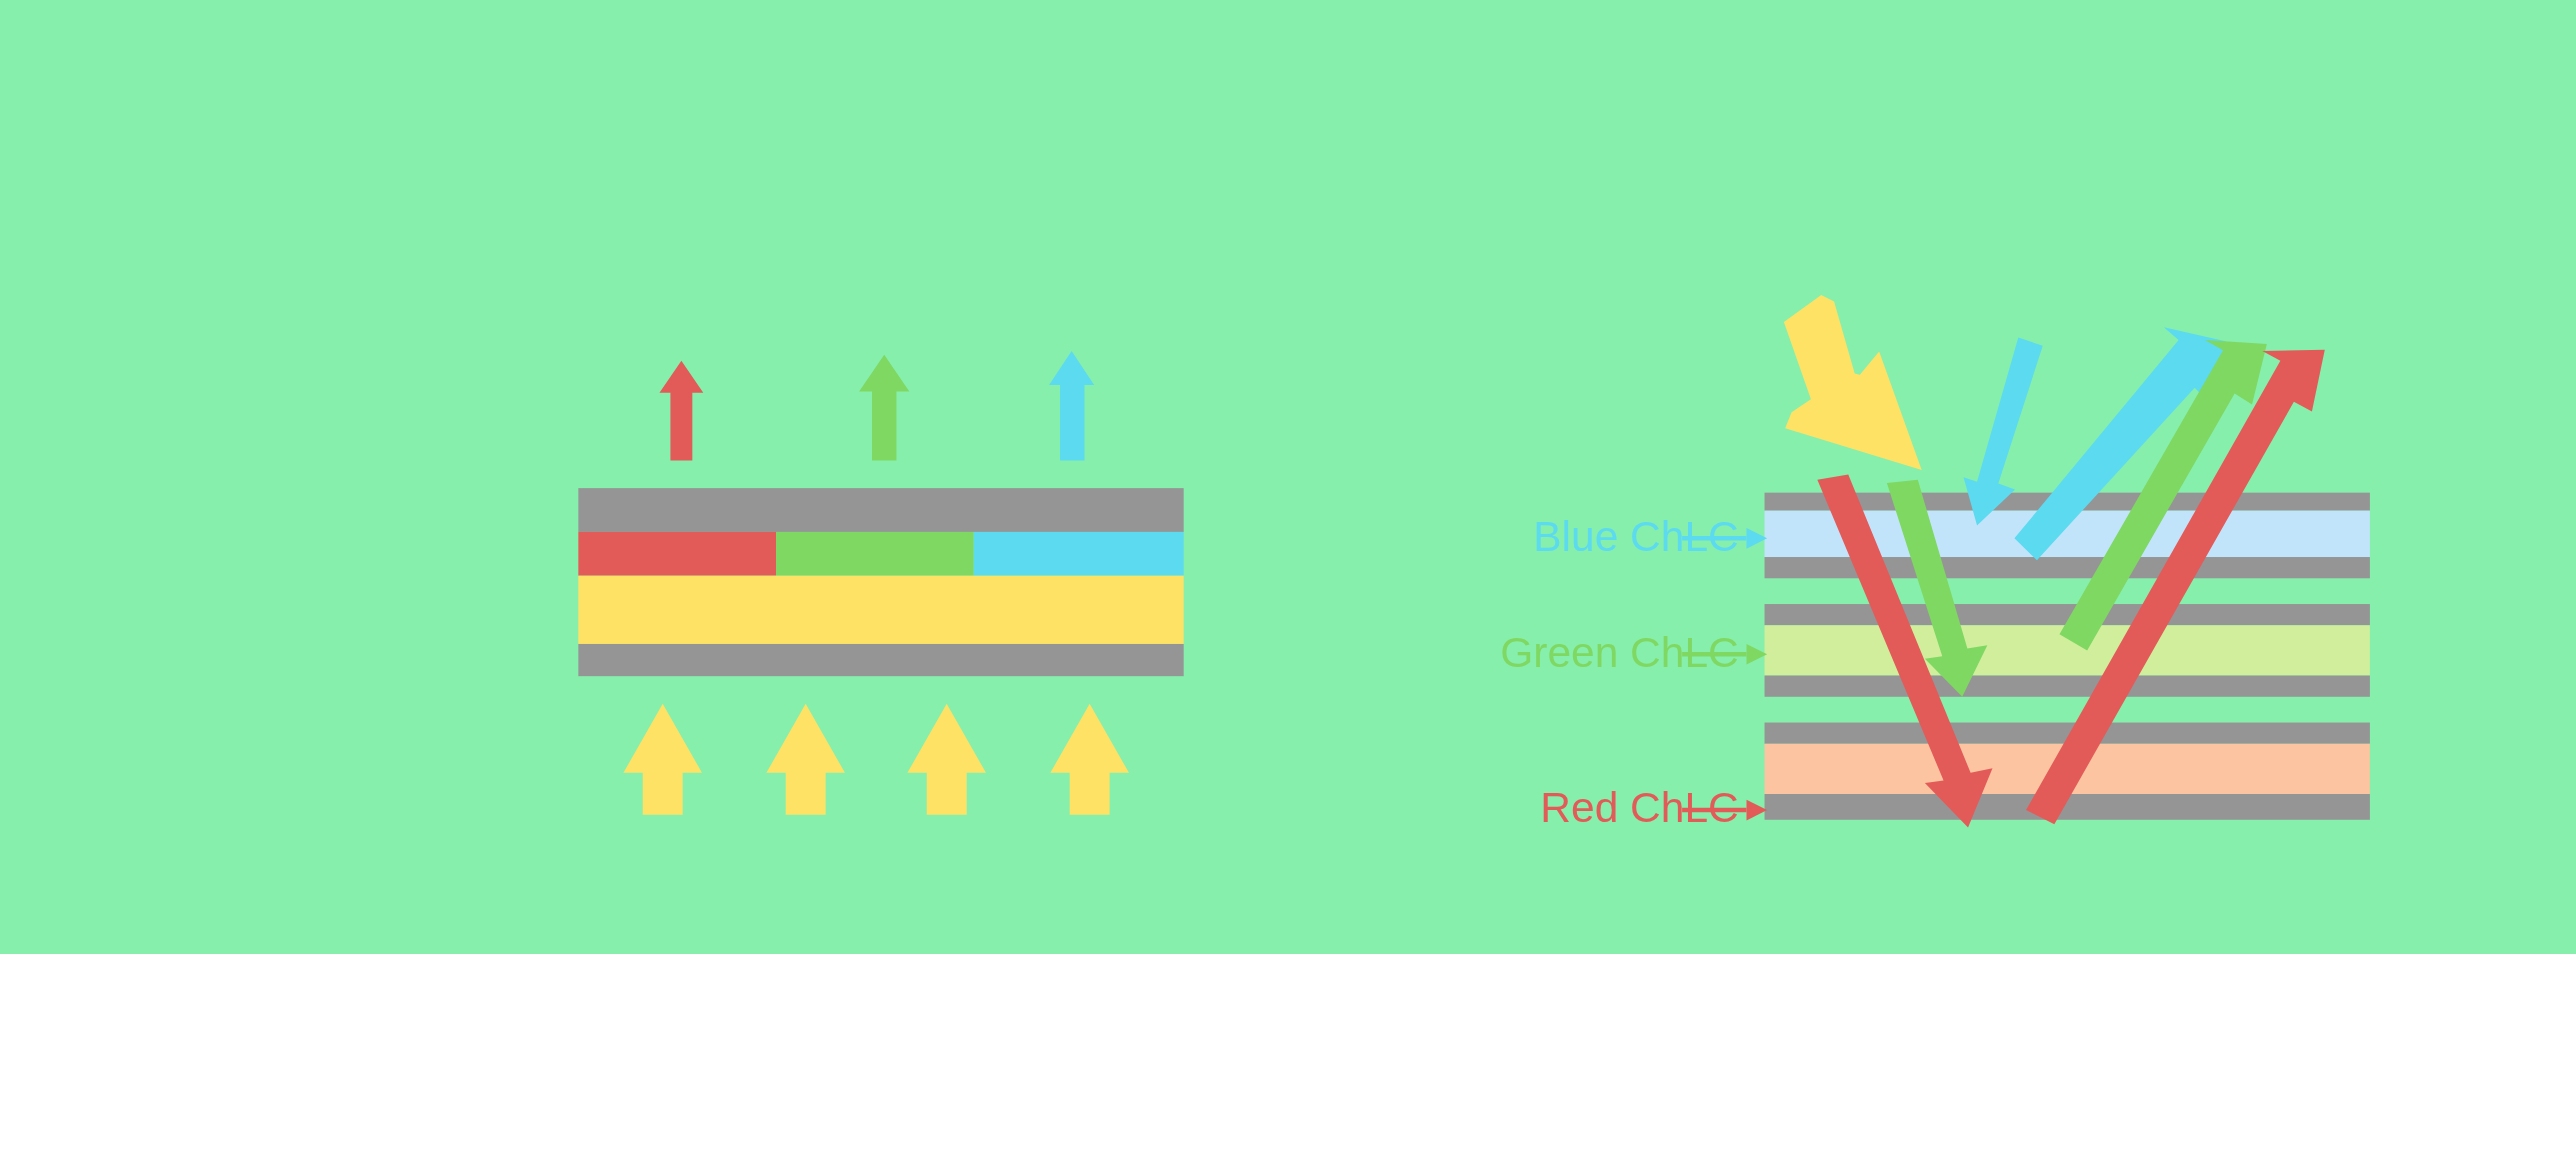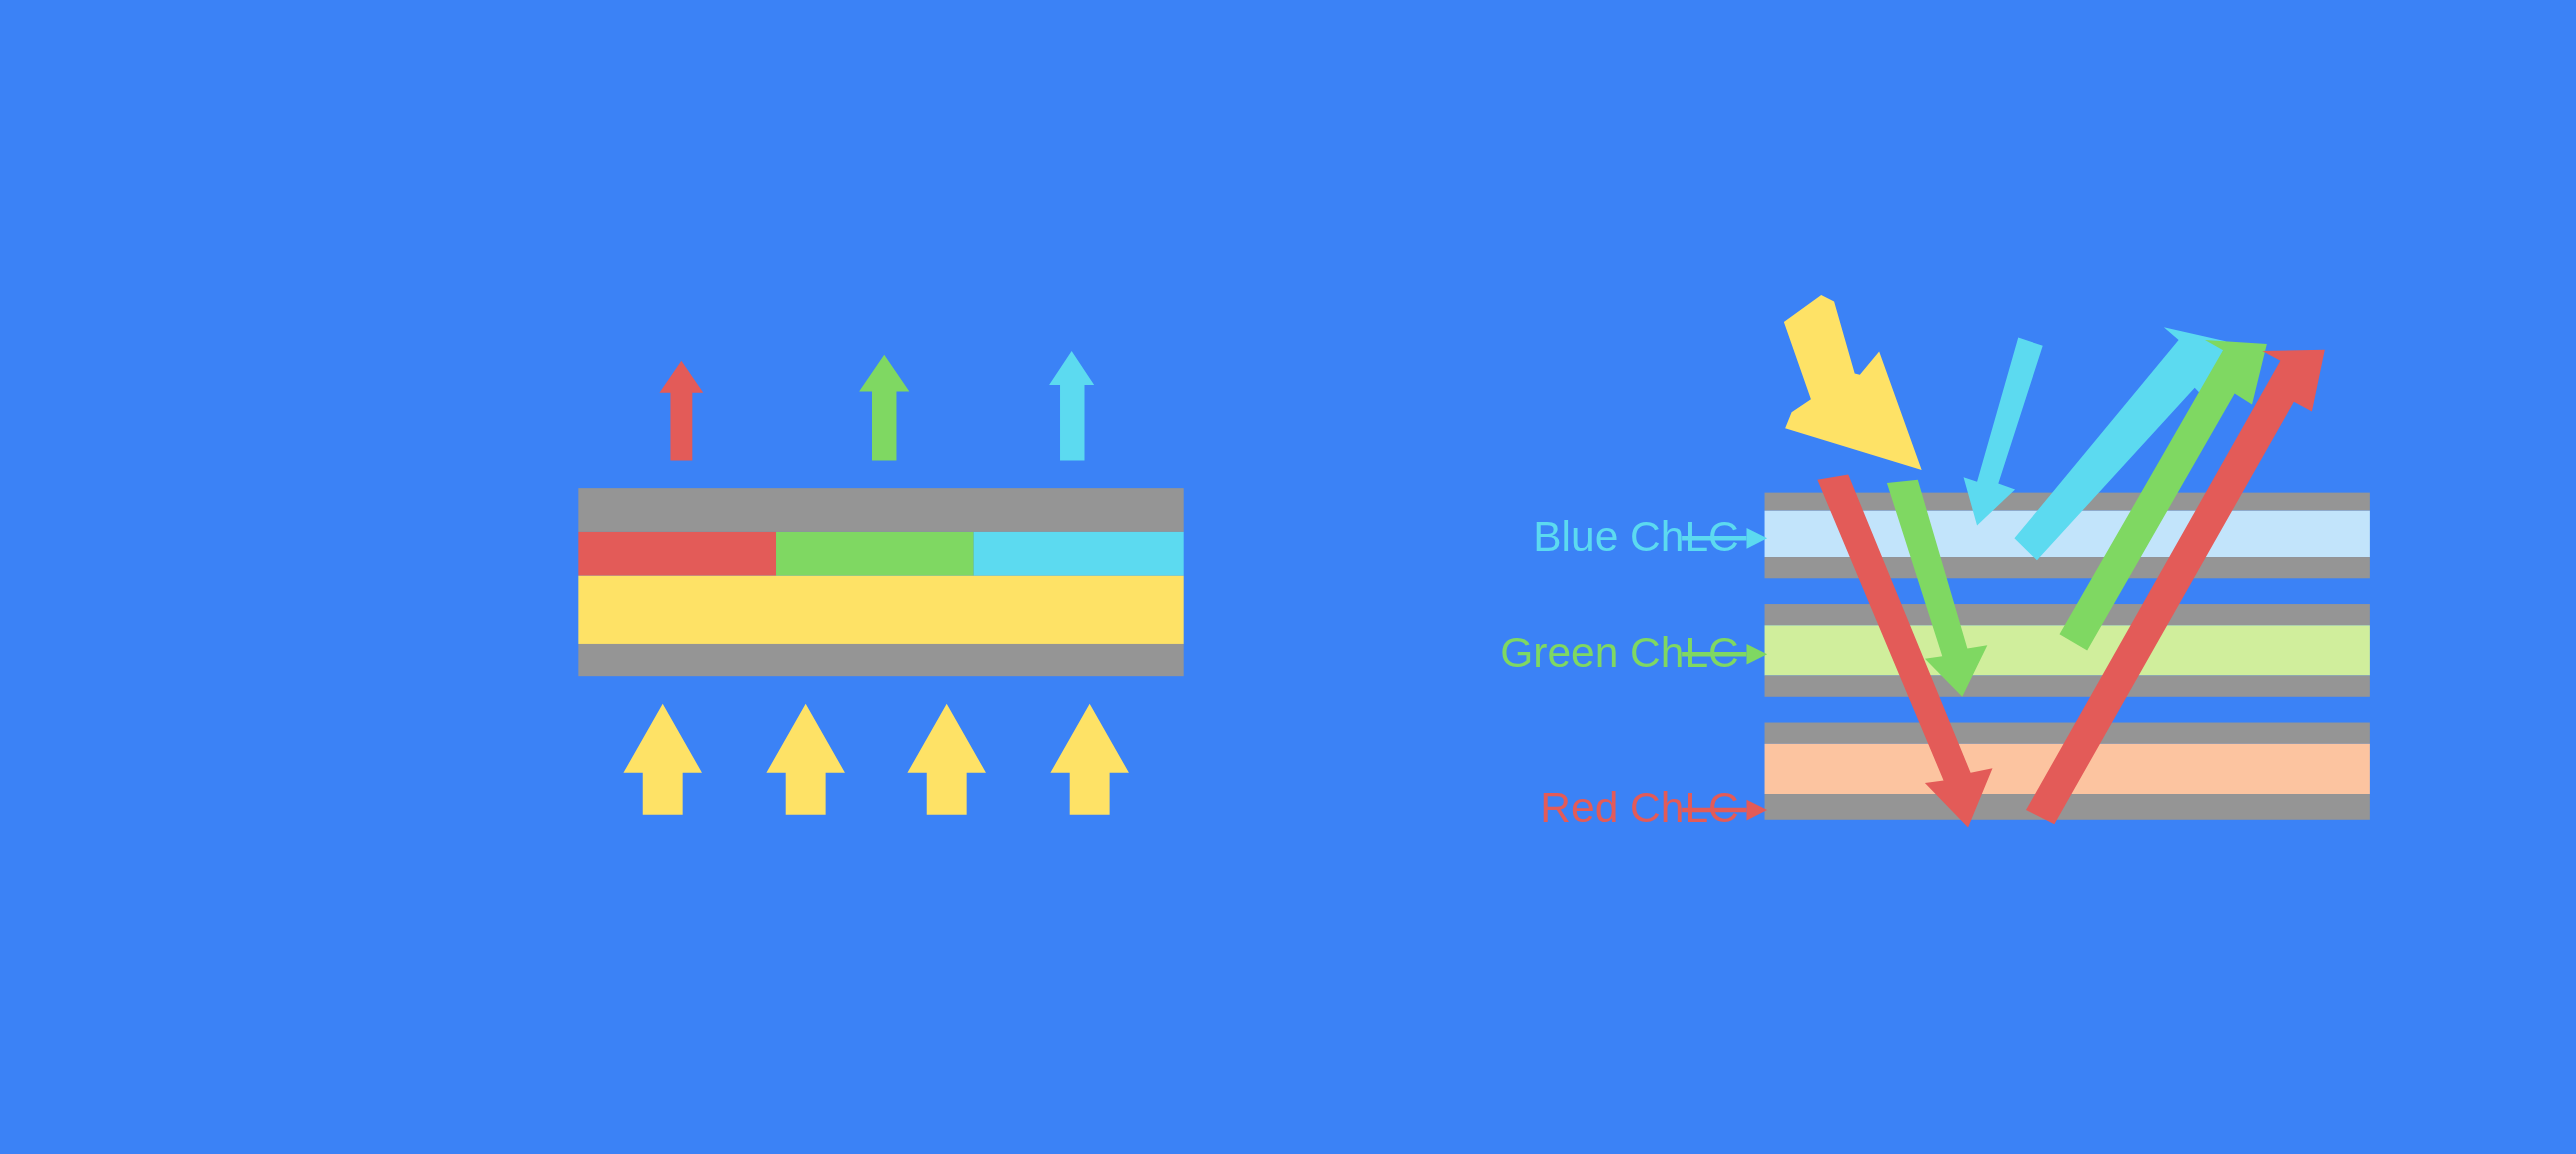--- a/index.html
+++ b/index.html
@@ -6,22 +6,22 @@
     margin: 0;
     padding: 0;
     background: #ffffff;
   }
   body {
     font-family: "Liberation Sans", sans-serif;
   }
   #canvas {
     position: relative;
     width: 2576px;
-    height: 1154px;
-    background: #3b82f6;
+    height: 954px;
+    background: #86efac;
     overflow: hidden;
   }
   .figure {
     position: absolute;
     top: 0;
     left: 0;
     width: 2576px;
     height: 1154px;
   }
   .label-text {

